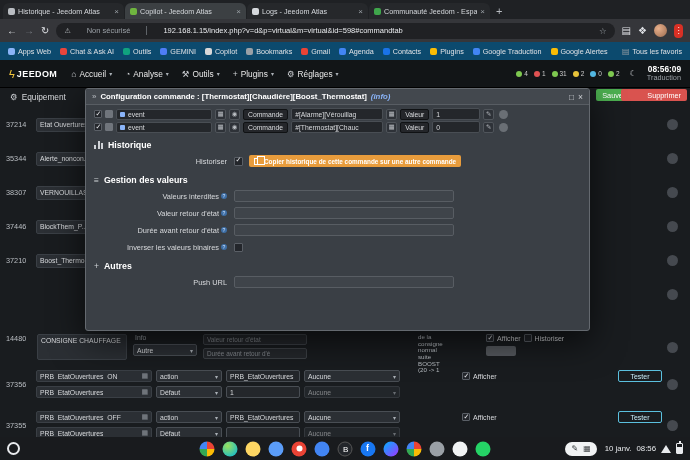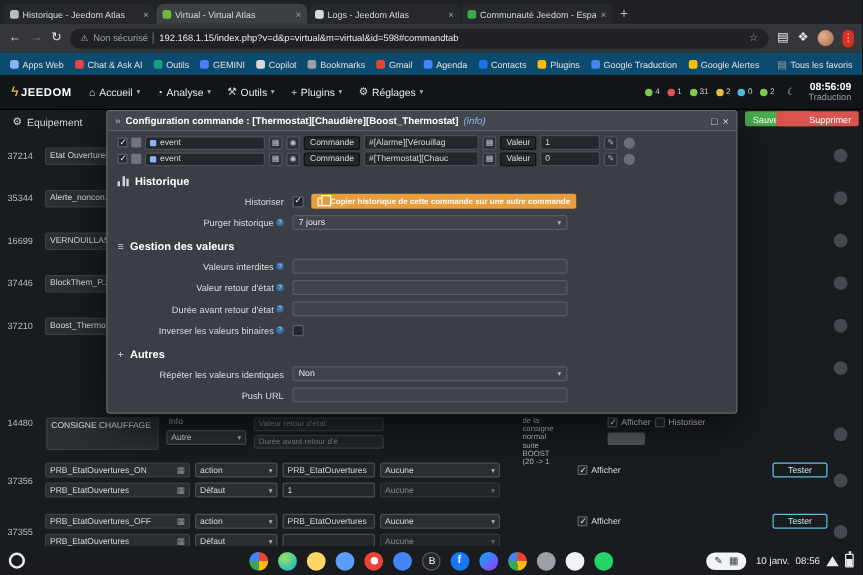--- a/index.html
+++ b/index.html
@@ -17,21 +17,21 @@
   .tabs .tab:nth-child(3) .fav{background:#d5d8dc;}
   .tabs .tab:nth-child(4) .fav{background:#3fa64b;}
   .tab .t{flex:1;white-space:nowrap;overflow:hidden;}
   .tab .x{color:#9aa0a6;font-size:8px;flex:none;}
   .newtab{color:#b9bdc2;font-size:11px;margin:0 0 2px 5px;}
 
   
   .toolbar{position:absolute;top:19px;left:0;right:0;height:23px;background:#35363a;display:flex;align-items:center;gap:7px;padding:0 7px;}
   .navbtn{color:#dfe1e5;font-size:10px;line-height:1;}
   .navbtn.dim{color:#787d83;}
-  .omnibox{flex:1;min-width:0;height:16px;background:#202124;border-radius:8px;display:flex;align-items:center;gap:4px;padding:0 8px;font-size:7.5px;color:#e8eaed;}
+  .omnibox{flex:1;min-width:0;height:16px;background:#202124;border-radius:8px;display:flex;align-items:center;gap:16px;padding:0 8px;font-size:7.5px;color:#e8eaed;}
   .warn{color:#bdc1c6;font-size:7px;}
   .sec{color:#9aa0a6;white-space:nowrap;}
   .odiv{width:1px;height:9px;background:#5f6368;flex:none;}
   .url{white-space:nowrap;overflow:hidden;text-overflow:ellipsis;min-width:0;}
   .ostar{margin-left:auto;color:#9aa0a6;font-size:8.5px;}
   .avatar{width:13px;height:13px;border-radius:50%;background:radial-gradient(circle at 35% 35%,#e8b08c,#9c6b4e);flex:none;}
   .menu-chip{width:9px;height:14px;background:#d93025;border-radius:4px;color:#fff;font-size:8px;display:flex;align-items:center;justify-content:center;flex:none;}
 
   
   .bookmarks{position:absolute;top:42px;left:0;right:0;height:18px;background:#0c4a6e;display:flex;align-items:center;gap:8px;padding:0 8px;font-size:7.2px;color:#dfe1e5;}
@@ -124,21 +124,21 @@
   .cb{width:8px;height:8px;border:1px solid #5a5f66;background:#23262b;border-radius:1px;position:relative;flex:none;}
   .cb.checked::after{content:"✓";color:#e8eaed;font-size:7px;position:absolute;top:-1.5px;left:.5px;}
   .cb.gray{background:#70757c;border-color:#70757c;}
   .cb.big{width:9px;height:9px;}
 
   
   .modal{position:absolute;left:85px;top:0;width:505px;height:243px;background:#3a3f45;border:1px solid #64696f;border-radius:3px;box-shadow:0 10px 34px rgba(0,0,0,.65);z-index:5;overflow:hidden;}
   .mhead{height:16px;background:#43484e;border-bottom:1px solid #585d63;display:flex;align-items:center;gap:4px;padding:0 6px;}
   .mchev{color:#b9bdc2;font-size:8px;flex:none;}
   .mtitle{font-size:7.8px;font-weight:bold;color:#fff;white-space:nowrap;overflow:hidden;min-width:0;}
-  .minfo{font-size:7.8px;color:#8ab4f8;font-style:italic;flex:none;}
+  .minfo{font-size:7.8px;color:#8ab4f8;font-style:italic;flex:none;font-weight:bold;}
   .mbtn{color:#cfd2d6;font-size:8.5px;flex:none;}
   .mbtn.max{margin-left:auto;}
   .mbody{padding:2px 8px;}
   .evrow{display:flex;align-items:center;gap:3px;height:12px;margin:1px 0;font-size:6.8px;color:#d8dadd;}
   .evfield{width:96px;height:11px;background:#24272b;border:1px solid #494e54;border-radius:2px;display:flex;align-items:center;gap:3px;padding:0 3px;flex:none;}
   .evic{width:5px;height:5px;background:#8ab4f8;border-radius:1px;flex:none;}
   .mini{width:11px;height:11px;background:#2e3238;border:1px solid #50555b;border-radius:2px;color:#b9bdc2;font-size:6.5px;display:flex;align-items:center;justify-content:center;flex:none;}
   .lblbtn{height:11px;background:#24262a;border:1px solid #101214;border-radius:2px;color:#d8dadd;padding:0 4px;display:flex;align-items:center;flex:none;}
   .cin.w92{width:92px;flex:none;}
   .cin.w48{width:48px;flex:none;}
@@ -192,21 +192,21 @@
     <div class="tabs">
 
         <div class="tab">
           <span class="fav"></span>
           <span class="t">Historique - Jeedom Atlas</span>
           <span class="x">×</span>
         </div>
 
         <div class="tab">
           <span class="fav"></span>
-          <span class="t">Virtual - Virtual Atlas</span>
+          <span class="t">Copilot - Jeedom Atlas</span>
           <span class="x">×</span>
         </div>
 
         <div class="tab">
           <span class="fav"></span>
           <span class="t">Logs - Jeedom Atlas</span>
           <span class="x">×</span>
         </div>
 
         <div class="tab">
@@ -399,21 +399,21 @@
           <span class="rid">37214</span>
           <span class="rname">Etat Ouvertures</span>
         </div>
 
         <div class="idrow">
           <span class="rid">35344</span>
           <span class="rname">Alerte_noncon...</span>
         </div>
 
         <div class="idrow">
-          <span class="rid">16699</span>
+          <span class="rid">38307</span>
           <span class="rname">VERNOUILLAS...</span>
         </div>
 
 
         <div class="idrow">
           <span class="rid">37446</span>
           <span class="rname">BlockThem_P...</span>
         </div>
 
         <div class="idrow">
@@ -612,30 +612,20 @@
         <div class="frow">
           <span class="flabel">
             <span>Historiser</span>
           </span>
           <span class="cb checked big"></span>
           <span class="orange-btn">
             <span class="copyic"></span>
             <span>Copier historique de cette commande sur une autre commande</span>
           </span>
         </div>
-        <div class="frow">
-          <span class="flabel">
-            <span>Purger historique</span>
-            <span class="help"></span>
-          </span>
-          <span class="fselect">
-            <span>7 jours</span>
-            <span class="caret">▾</span>
-          </span>
-        </div>
 
         <div class="sect">
           <span class="sic">≡</span>
           <span>Gestion des valeurs</span>
         </div>
         <div class="frow">
           <span class="flabel">
             <span>Valeurs interdites</span>
             <span class="help"></span>
           </span>
@@ -662,29 +652,20 @@
           </span>
           <span class="cb big"></span>
         </div>
 
         <div class="sect">
           <span class="sic">+</span>
           <span>Autres</span>
         </div>
         <div class="frow">
           <span class="flabel">
-            <span>Répéter les valeurs identiques</span>
-          </span>
-          <span class="fselect">
-            <span>Non</span>
-            <span class="caret">▾</span>
-          </span>
-        </div>
-        <div class="frow">
-          <span class="flabel">
             <span>Push URL</span>
           </span>
           <span class="finput"></span>
         </div>
 
       </div>
     </div>
 
   </div>
 

